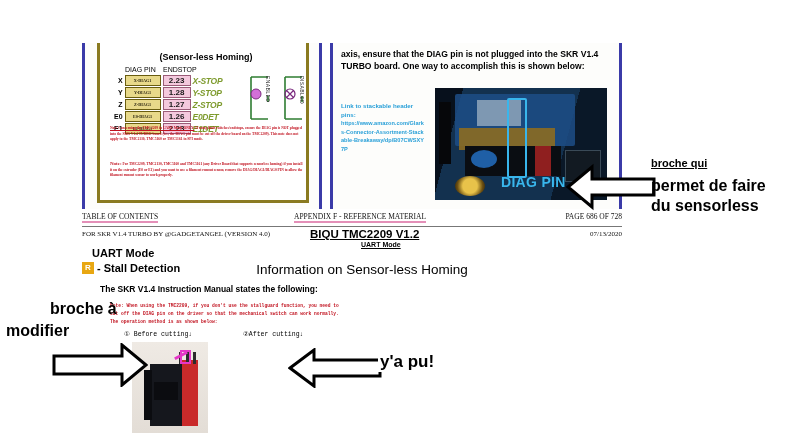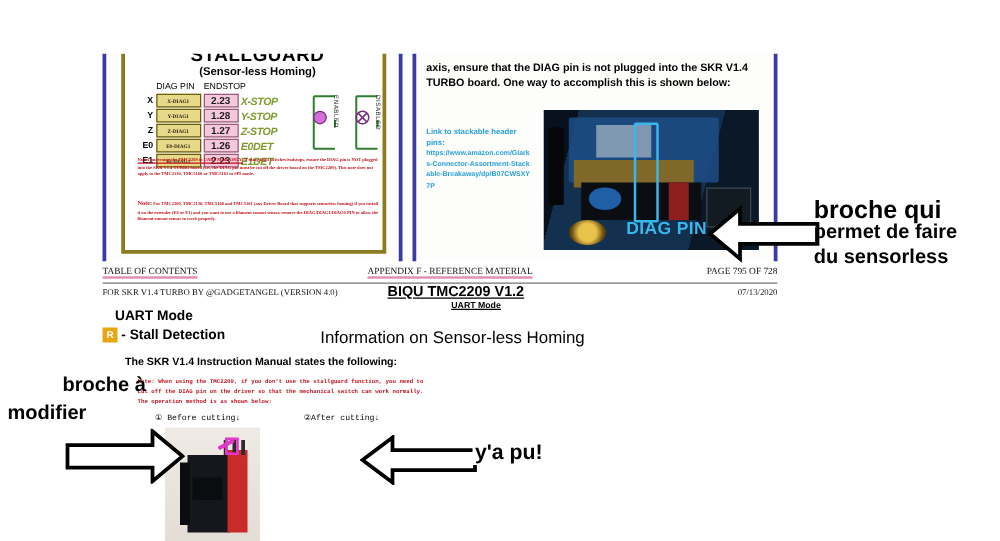--- a/index.html
+++ b/index.html
@@ -50,21 +50,20 @@
       position:relative;overflow:hidden;}
   .driver-photo{background:linear-gradient(180deg,#efeae4 0%,#e3ddd6 100%);
       position:relative;overflow:hidden;}
 </style>
 </head>
 <body>
 
 <div class="abs" id="top-left-panel">
   <div class="abs sg-card" style="left:12px;top:-12px;width:212px;height:172px;">
 
-    <div class="sg-title abs" style="left:0;top:2px;width:212px;font-size:15px;">STALLGUARD</div>
     <div class="sg-sub abs" style="left:0;top:18px;width:212px;font-size:9px;">(Sensor-less Homing)</div>
 
     <div class="abs" style="left:25px;top:32px;font-size:7px;">DIAG PIN</div>
     <div class="abs" style="left:63px;top:32px;font-size:7px;">ENDSTOP</div>
 
     <table class="sg-tbl abs" style="left:12px;top:40px;">
       <tbody id="tbl-top">
           <tr>
             <td class="rowlbl" style="font-size: 7px;">X</td>
             <td class="diagcell" style="font-size: 4.2px; width: 34px; height: 9px;">X-DIAG1</td>
@@ -149,21 +148,21 @@
     <div class="abs" style="left:20px;top:88px;width:30px;height:20px;border-radius:50%;background:radial-gradient(circle,#e8c24a 40%,#6b4f12 70%,#1a1208 100%);"></div>
 
     <div class="abs" style="left:72px;top:10px;width:16px;height:76px;border:2px solid #39b6ec;border-radius:2px;"></div>
     <div class="abs" style="left:66px;top:86px;width:106px;font-size:14px;font-weight:bold;color:#39b6ec;letter-spacing:.3px;">DIAG PIN</div>
   </div>
 </div>
 
 <div class="abs" style="left:82px;top:212px;width:540px;height:14px;">
   <span class="abs smallcaps ul-pink" style="left:0;top:0;font-size:7.5px;">TABLE OF CONTENTS</span>
   <span class="abs smallcaps ul-pink" style="left:212px;top:0;font-size:7.5px;">APPENDIX F - REFERENCE MATERIAL</span>
-  <span class="abs smallcaps" style="right:0;top:0;font-size:7.5px;">PAGE 795 OF 728</span>
+  <span class="abs smallcaps" style="right:0;top:0;font-size:7.5px;">PAGE 686 OF 728</span>
 </div>
 <div class="abs" style="left:82px;top:226px;width:540px;height:1px;background:#777;"></div>
 
 <div class="abs" style="left:82px;top:230px;width:540px;height:16px;">
   <span class="abs smallcaps" style="left:0;top:0;font-size:7px;">FOR SKR V1.4 TURBO BY @GADGETANGEL (VERSION 4.0)</span>
   <span class="abs" style="left:228px;top:-2px;font-size:11.5px;font-weight:bold;text-decoration:underline;">BIQU TMC2209 V1.2</span>
   <span class="abs" style="left:279px;top:11px;font-size:7px;font-weight:bold;text-decoration:underline;">UART Mode</span>
   <span class="abs smallcaps" style="right:0;top:0;font-size:7px;">07/13/2020</span>
 </div>
 
@@ -200,20 +199,20 @@
 </svg>
 
 <svg class="abs" style="left:52px;top:343px;" width="96" height="44" viewBox="0 0 96 44">
   <polygon points="94,22 70,2 70,13 2,13 2,31 70,31 70,42" fill="#ffffff" stroke="#000000" stroke-width="3" stroke-linejoin="miter"></polygon>
 </svg>
 
 <svg class="abs" style="left:288px;top:348px;" width="94" height="40" viewBox="0 0 94 40">
   <polygon points="2,20 26,2 26,12 92,12 92,28 26,28 26,38" fill="#ffffff" stroke="#000000" stroke-width="3" stroke-linejoin="miter"></polygon>
 </svg>
 
-<div class="abs annot" style="left:651px;top:157px;font-size:20px;">broche qui</div>
+<div class="abs annot" style="left:651px;top:157px;font-size:11px;text-decoration:underline;">broche qui</div>
 <div class="abs annot" style="left:651px;top:177px;font-size:16px;">permet de faire</div>
 <div class="abs annot" style="left:651px;top:197px;font-size:16px;">du sensorless</div>
 
 <div class="abs annot" style="left:6px;top:300px;font-size:16px;margin-left:44px;">broche à</div>
 <div class="abs annot" style="left:6px;top:322px;font-size:16px;">modifier</div>
 
 <div class="abs annot" style="left:358px;top:352px;font-size:17px;z-index:40;background:#fff;padding:0 2px;margin-left:20px;">y'a pu!</div>
 
 </body></html>

